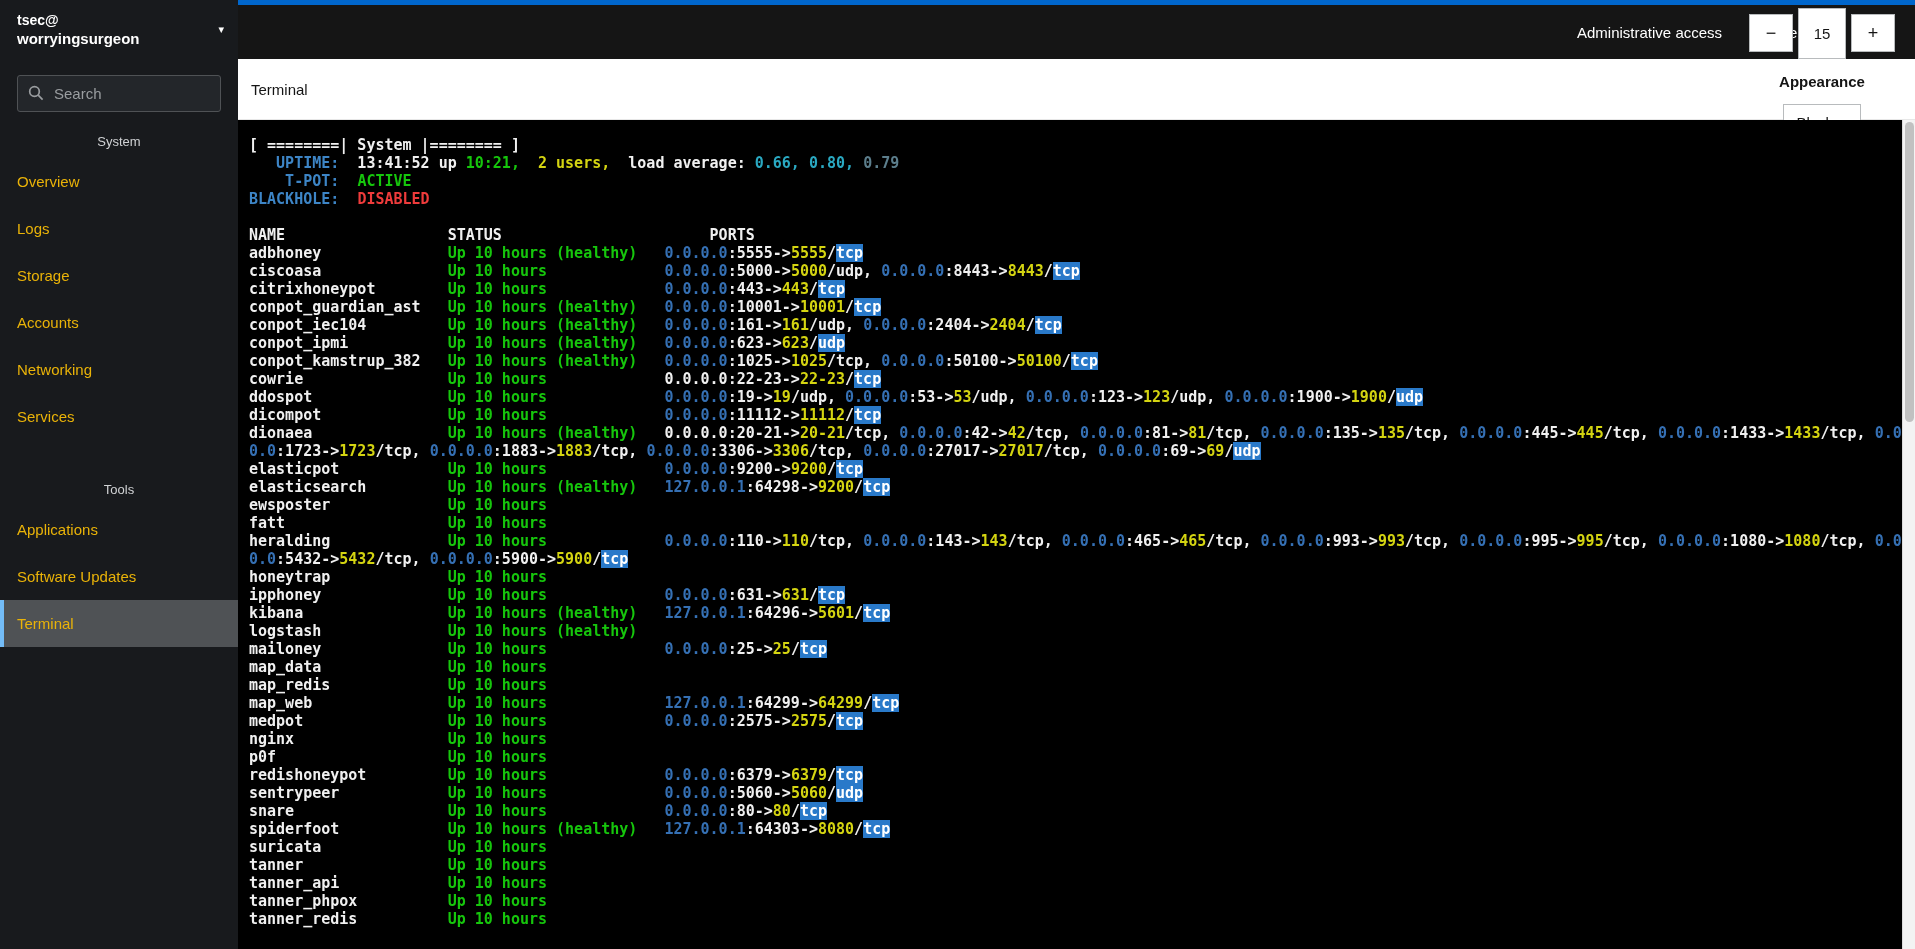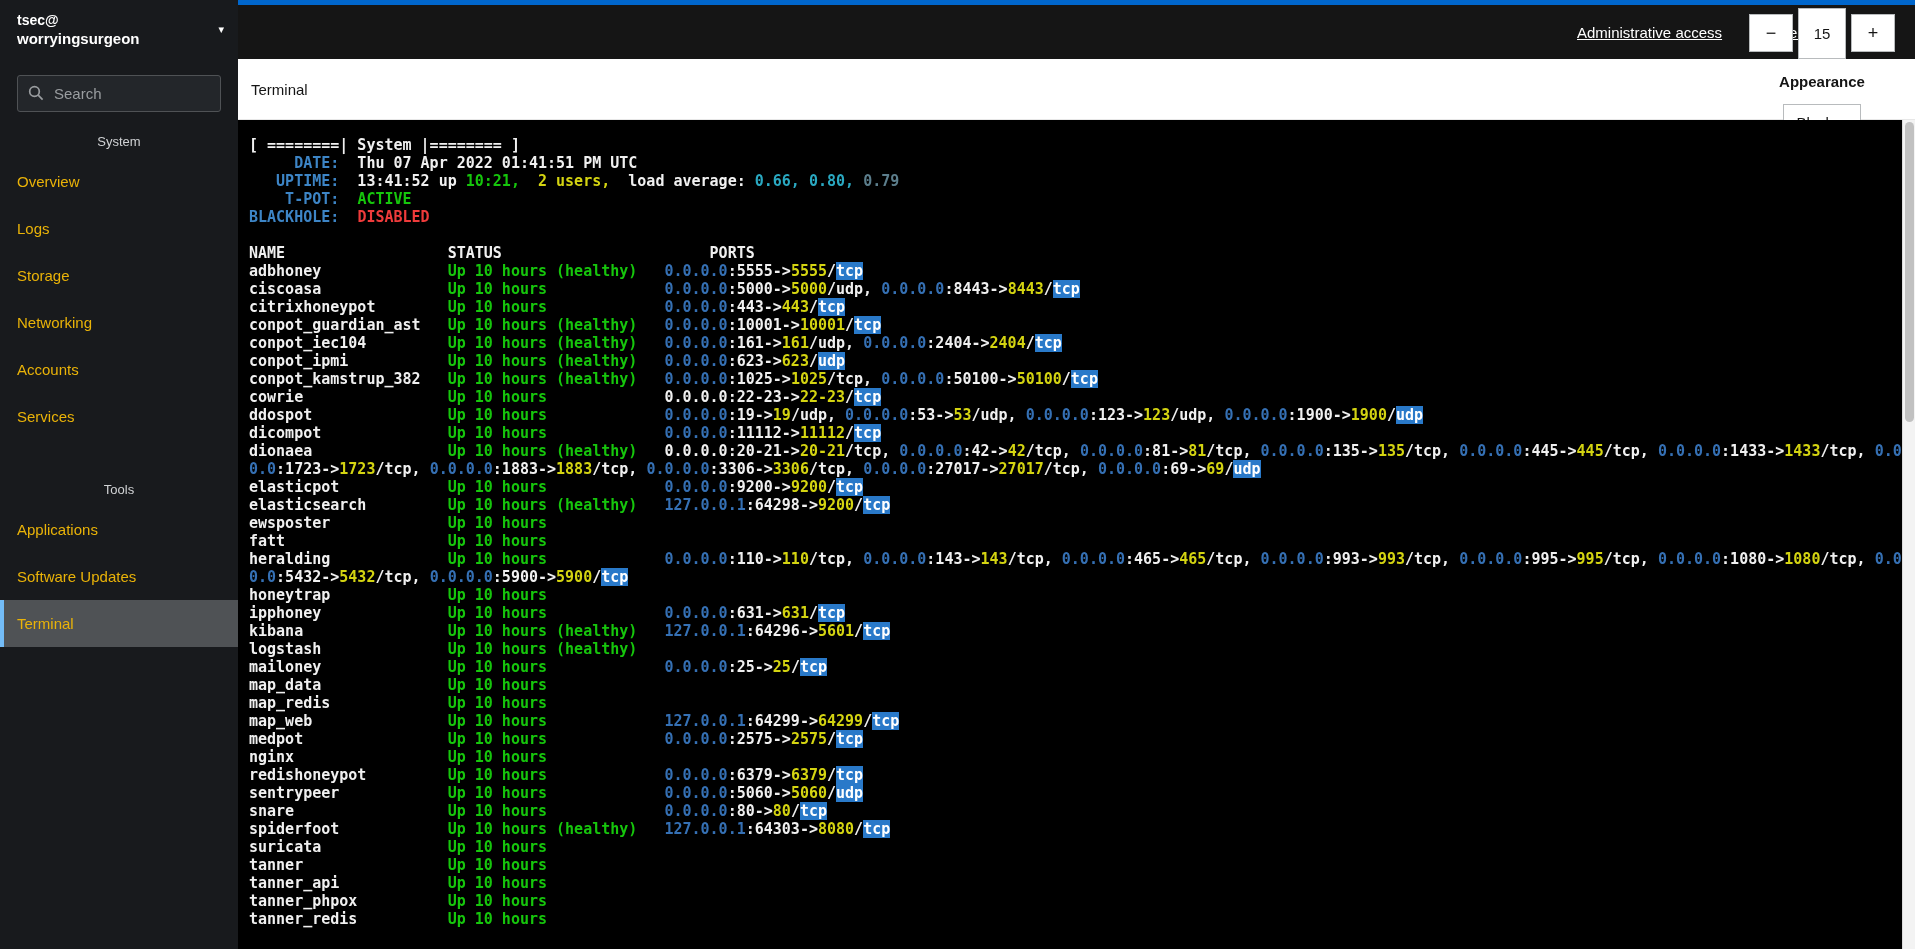--- a/index.html
+++ b/index.html
@@ -29,21 +29,21 @@
   .nav-label { font-size:13px; color:#d0d2d4; padding:18px 17px 7px 17px;text-align:center; }
   .nav-label + .nav-item { margin-top:2px; }
   .nav-label:not(:first-child) { margin-top:24px; }
   .nav-item { font-size:15px; color:#eab308; padding:14px 17px; cursor:pointer; line-height:19px; }
   .nav-item.active { background:#4f5255; border-left:4px solid #73bcf7; padding-left:13px; }
 
   
   .main { flex:1; display:flex; flex-direction:column; min-width:0; }
   .top-strip { height:5px; background:#0066cc; }
   .header { height:54px; background:#151515; display:flex; align-items:center;
-            justify-content:flex-end; gap:30px; padding:0 20px; color:#fff;text-decoration:underline; }
+            justify-content:flex-end; gap:30px; padding:0 20px; color:#fff; }
   .admin { font-size:15px; cursor:pointer; }
   .help { display:flex; align-items:center; gap:7px; font-size:15px; cursor:pointer; }
   .help-icon { width:19px; height:19px; border:2px solid #e8e8e8; border-radius:50%;
                display:inline-flex; align-items:center; justify-content:center;
                font-size:12px; font-weight:700; }
   .session { display:flex; align-items:center; gap:6px; cursor:pointer; }
   .avatar { width:30px; height:30px; border-radius:50%; background:#d2d5d8;
             display:inline-flex; align-items:flex-end; justify-content:center; overflow:hidden; }
 
   
@@ -107,22 +107,22 @@
         <line x1="10.2" y1="10.2" x2="14.6" y2="14.6" stroke="#9a9da0" stroke-width="1.7"></line>
       </svg>
       <input class="search-input" type="text" placeholder="Search" style="">
     </div>
 
     <nav class="nav">
         <div class="nav-label">System</div>
         <div class="nav-item">Overview</div>
         <div class="nav-item">Logs</div>
         <div class="nav-item">Storage</div>
+        <div class="nav-item">Accounts</div>
         <div class="nav-item">Networking</div>
-        <div class="nav-item">Accounts</div>
         <div class="nav-item">Services</div>
         <div class="nav-label">Tools</div>
         <div class="nav-item">Applications</div>
         <div class="nav-item">Software Updates</div>
         <div class="nav-item active">Terminal</div>
       </nav>
   </aside>
 
   <div class="main">
     <div class="top-strip"></div>
@@ -159,21 +159,20 @@
           <span>Black</span>
           <span class="caret dk">▾</span>
         </div>
         <button class="reset-btn">Reset</button>
       </div>
     </div>
 
     <div class="terminal">
       <div class="term-output">
           <div class="tline"><span class="c-w">[ ========| System |======== ]</span></div>
-          <div class="tline"><span class="c-b">     DATE:</span><span class="c-w">  Thu 07 Apr 2022 01:41:51 PM UTC</span></div>
           <div class="tline"><span class="c-b">   UPTIME:</span><span class="c-w">  13:41:52 up </span><span class="c-g">10:21,</span><span class="c-w">  </span><span class="c-y">2 users,</span><span class="c-w">  load average: </span><span class="c-c">0.66,</span><span class="c-w"> </span><span class="c-c">0.80,</span><span class="c-w"> </span><span class="c-d">0.79</span></div>
           <div class="tline"><span class="c-b">    T-POT:</span><span class="c-w">  </span><span class="c-g">ACTIVE</span></div>
           <div class="tline"><span class="c-b">BLACKHOLE:</span><span class="c-w">  </span><span class="c-r">DISABLED</span></div>
           <div class="tline"></div>
           <div class="tline"><span class="c-w">NAME                  </span><span class="c-w">STATUS                       </span><span class="c-w">PORTS</span></div>
           <div class="tline"><span class="c-w">adbhoney              </span><span class="c-g">Up 10 hours (healthy)   </span><span class="c-ip">0.0.0.0</span><span class="c-w">:5555-&gt;</span><span class="c-y">5555</span><span class="c-w">/</span><span class="c-hl">tcp</span></div>
           <div class="tline"><span class="c-w">ciscoasa              </span><span class="c-g">Up 10 hours             </span><span class="c-ip">0.0.0.0</span><span class="c-w">:5000-&gt;</span><span class="c-y">5000</span><span class="c-w">/udp, </span><span class="c-ip">0.0.0.0</span><span class="c-w">:8443-&gt;</span><span class="c-y">8443</span><span class="c-w">/</span><span class="c-hl">tcp</span></div>
           <div class="tline"><span class="c-w">citrixhoneypot        </span><span class="c-g">Up 10 hours             </span><span class="c-ip">0.0.0.0</span><span class="c-w">:443-&gt;</span><span class="c-y">443</span><span class="c-w">/</span><span class="c-hl">tcp</span></div>
           <div class="tline"><span class="c-w">conpot_guardian_ast   </span><span class="c-g">Up 10 hours (healthy)   </span><span class="c-ip">0.0.0.0</span><span class="c-w">:10001-&gt;</span><span class="c-y">10001</span><span class="c-w">/</span><span class="c-hl">tcp</span></div>
           <div class="tline"><span class="c-w">conpot_iec104         </span><span class="c-g">Up 10 hours (healthy)   </span><span class="c-ip">0.0.0.0</span><span class="c-w">:161-&gt;</span><span class="c-y">161</span><span class="c-w">/udp, </span><span class="c-ip">0.0.0.0</span><span class="c-w">:2404-&gt;</span><span class="c-y">2404</span><span class="c-w">/</span><span class="c-hl">tcp</span></div>
@@ -193,20 +192,21 @@
           <div class="tline"><span class="c-w">honeytrap             </span><span class="c-g">Up 10 hours</span></div>
           <div class="tline"><span class="c-w">ipphoney              </span><span class="c-g">Up 10 hours             </span><span class="c-ip">0.0.0.0</span><span class="c-w">:631-&gt;</span><span class="c-y">631</span><span class="c-w">/</span><span class="c-hl">tcp</span></div>
           <div class="tline"><span class="c-w">kibana                </span><span class="c-g">Up 10 hours (healthy)   </span><span class="c-ip">127.0.0.1</span><span class="c-w">:64296-&gt;</span><span class="c-y">5601</span><span class="c-w">/</span><span class="c-hl">tcp</span></div>
           <div class="tline"><span class="c-w">logstash              </span><span class="c-g">Up 10 hours (healthy)</span></div>
           <div class="tline"><span class="c-w">mailoney              </span><span class="c-g">Up 10 hours             </span><span class="c-ip">0.0.0.0</span><span class="c-w">:25-&gt;</span><span class="c-y">25</span><span class="c-w">/</span><span class="c-hl">tcp</span></div>
           <div class="tline"><span class="c-w">map_data              </span><span class="c-g">Up 10 hours</span></div>
           <div class="tline"><span class="c-w">map_redis             </span><span class="c-g">Up 10 hours</span></div>
           <div class="tline"><span class="c-w">map_web               </span><span class="c-g">Up 10 hours             </span><span class="c-ip">127.0.0.1</span><span class="c-w">:64299-&gt;</span><span class="c-y">64299</span><span class="c-w">/</span><span class="c-hl">tcp</span></div>
           <div class="tline"><span class="c-w">medpot                </span><span class="c-g">Up 10 hours             </span><span class="c-ip">0.0.0.0</span><span class="c-w">:2575-&gt;</span><span class="c-y">2575</span><span class="c-w">/</span><span class="c-hl">tcp</span></div>
           <div class="tline"><span class="c-w">nginx                 </span><span class="c-g">Up 10 hours</span></div>
+          <div class="tline"><span class="c-w">p0f                   </span><span class="c-g">Up 10 hours</span></div>
           <div class="tline"><span class="c-w">redishoneypot         </span><span class="c-g">Up 10 hours             </span><span class="c-ip">0.0.0.0</span><span class="c-w">:6379-&gt;</span><span class="c-y">6379</span><span class="c-w">/</span><span class="c-hl">tcp</span></div>
           <div class="tline"><span class="c-w">sentrypeer            </span><span class="c-g">Up 10 hours             </span><span class="c-ip">0.0.0.0</span><span class="c-w">:5060-&gt;</span><span class="c-y">5060</span><span class="c-w">/</span><span class="c-hl">udp</span></div>
           <div class="tline"><span class="c-w">snare                 </span><span class="c-g">Up 10 hours             </span><span class="c-ip">0.0.0.0</span><span class="c-w">:80-&gt;</span><span class="c-y">80</span><span class="c-w">/</span><span class="c-hl">tcp</span></div>
           <div class="tline"><span class="c-w">spiderfoot            </span><span class="c-g">Up 10 hours (healthy)   </span><span class="c-ip">127.0.0.1</span><span class="c-w">:64303-&gt;</span><span class="c-y">8080</span><span class="c-w">/</span><span class="c-hl">tcp</span></div>
           <div class="tline"><span class="c-w">suricata              </span><span class="c-g">Up 10 hours</span></div>
           <div class="tline"><span class="c-w">tanner                </span><span class="c-g">Up 10 hours</span></div>
           <div class="tline"><span class="c-w">tanner_api            </span><span class="c-g">Up 10 hours</span></div>
           <div class="tline"><span class="c-w">tanner_phpox          </span><span class="c-g">Up 10 hours</span></div>
           <div class="tline"><span class="c-w">tanner_redis          </span><span class="c-g">Up 10 hours</span></div>
         </div>

